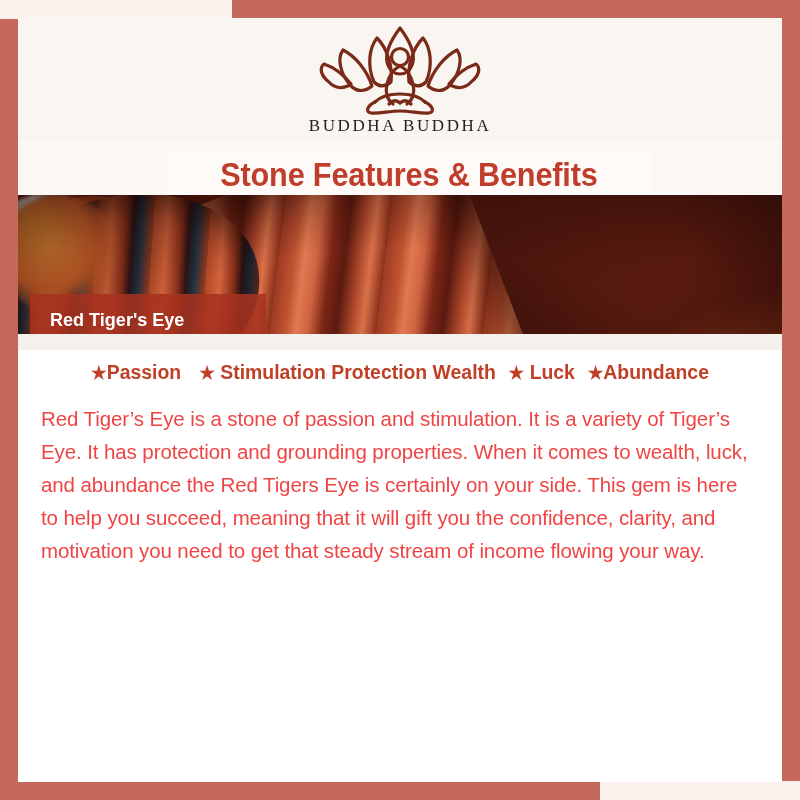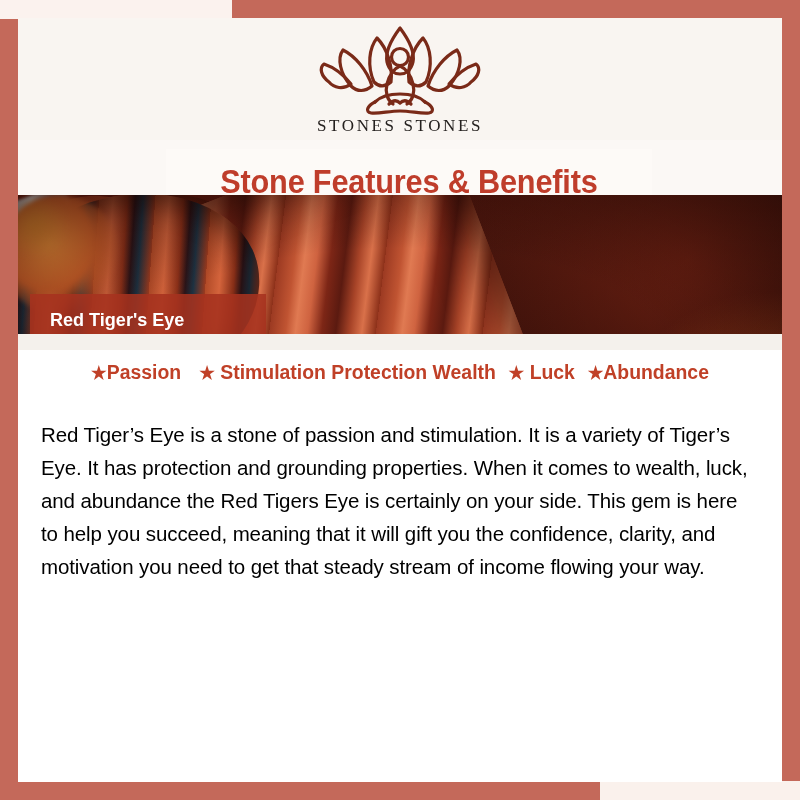--- a/index.html
+++ b/index.html
@@ -105,21 +105,21 @@
 
   
   .title-plate {
     position: absolute;
     top: 131px;
     left: 148px;
     width: 486px;
     height: 52px;
     background: #fdfaf7;
     display: flex;
-    align-items: flex-end;
+    align-items: center;
     justify-content: center;
   }
   .title-text {
     font-size: 33px;
     font-weight: bold;
     color: #bf3d2b;
     letter-spacing: -0.2px;
     transform: scaleX(0.93);
     white-space: nowrap;
   }
@@ -265,26 +265,26 @@
     font-size: 20px;
     font-weight: bold;
     white-space: nowrap;
     transform: scaleX(0.97);
   }
   .kw { margin: 0 1px; }
   .star { font-size: 18px; }
 
   .paragraph {
     position: absolute;
-    top: 84px;
+    top: 68px;
     left: 23px;
     width: 718px;
     font-size: 20.5px;
     line-height: 33px;
-    color: #000000;
+    color: #ef4444;
     font-weight: 500;
     letter-spacing: -0.1px;
   }
 </style>
 </head>
 <body>
 
 <div id="page">
 
   <div class="frame-layer">
@@ -322,21 +322,21 @@
             <path d="M85 42 C78 45 74 52 72 60 C70 68 72 76 78 80"></path>
             <path d="M85 42 C92 45 96 52 98 60 C100 68 98 76 92 80"></path>
 
             <path d="M60 78 C52 82 50 88 56 89 C64 90 74 87 85 87 C96 87 106 90 114 89 C120 88 118 82 110 78"></path>
             <path d="M60 78 C66 72 74 70 85 70 C96 70 104 72 110 78"></path>
 
             <path d="M74 80 C78 76 82 76 85 79 C88 76 92 76 96 80"></path>
           </g>
         </svg>
       </div>
-      <div class="brand-name">STONES STONES</div>
+      <div class="brand-name">BUDDHA BUDDHA</div>
     </div>
 
     <div class="title-plate">
       <div class="title-text">Stone Features &amp; Benefits</div>
     </div>
 
     <div class="photo">
       <div class="layer ph-base"></div>
       <div class="layer ph-left-stone"></div>
       <div class="layer ph-stone-r"></div>

